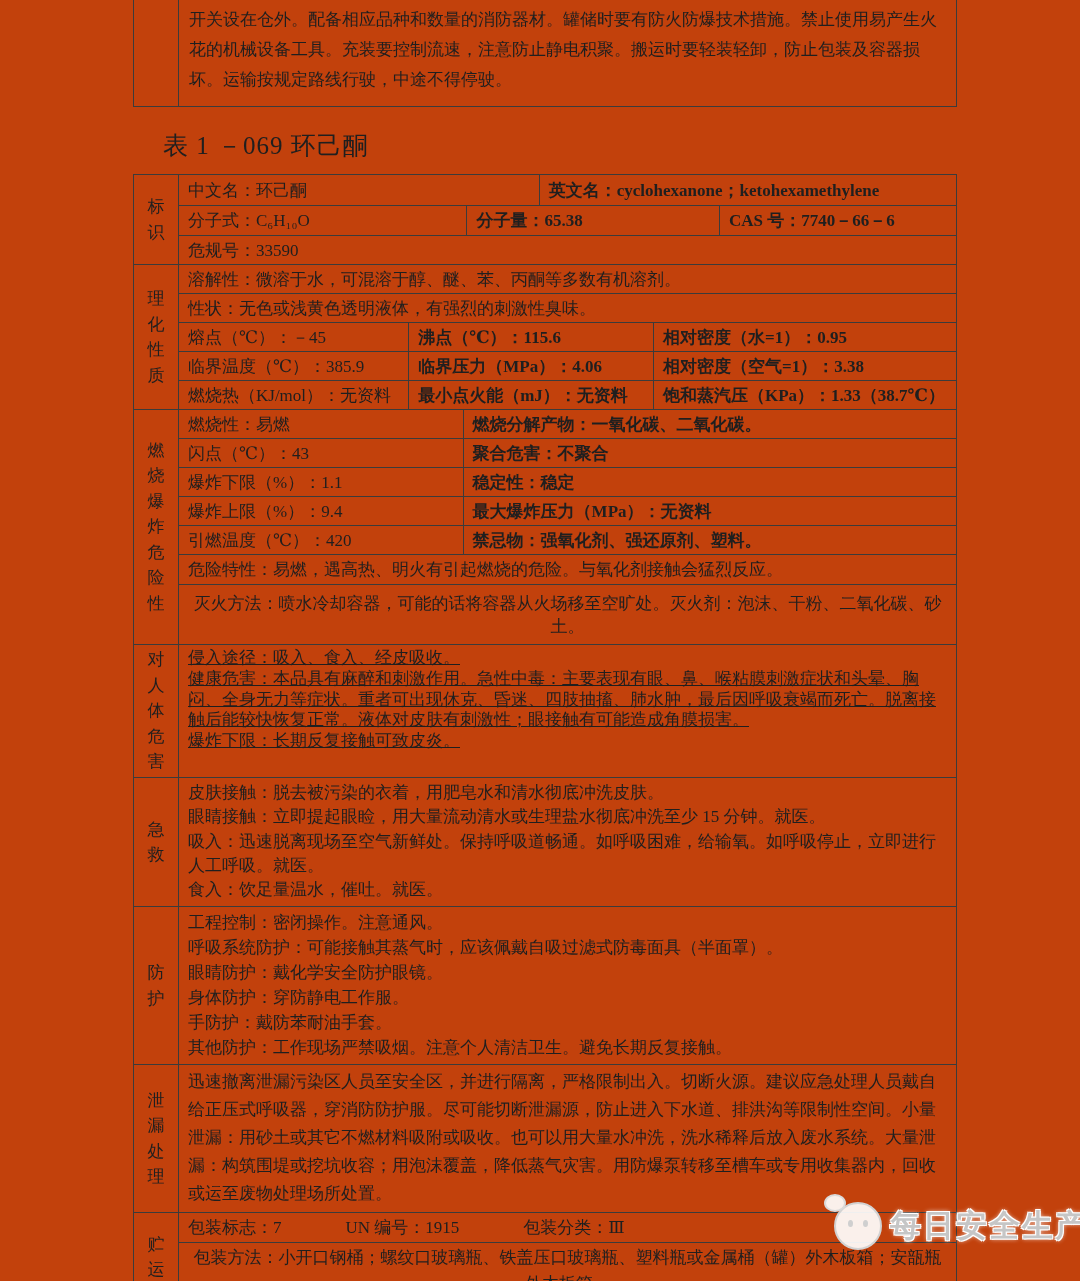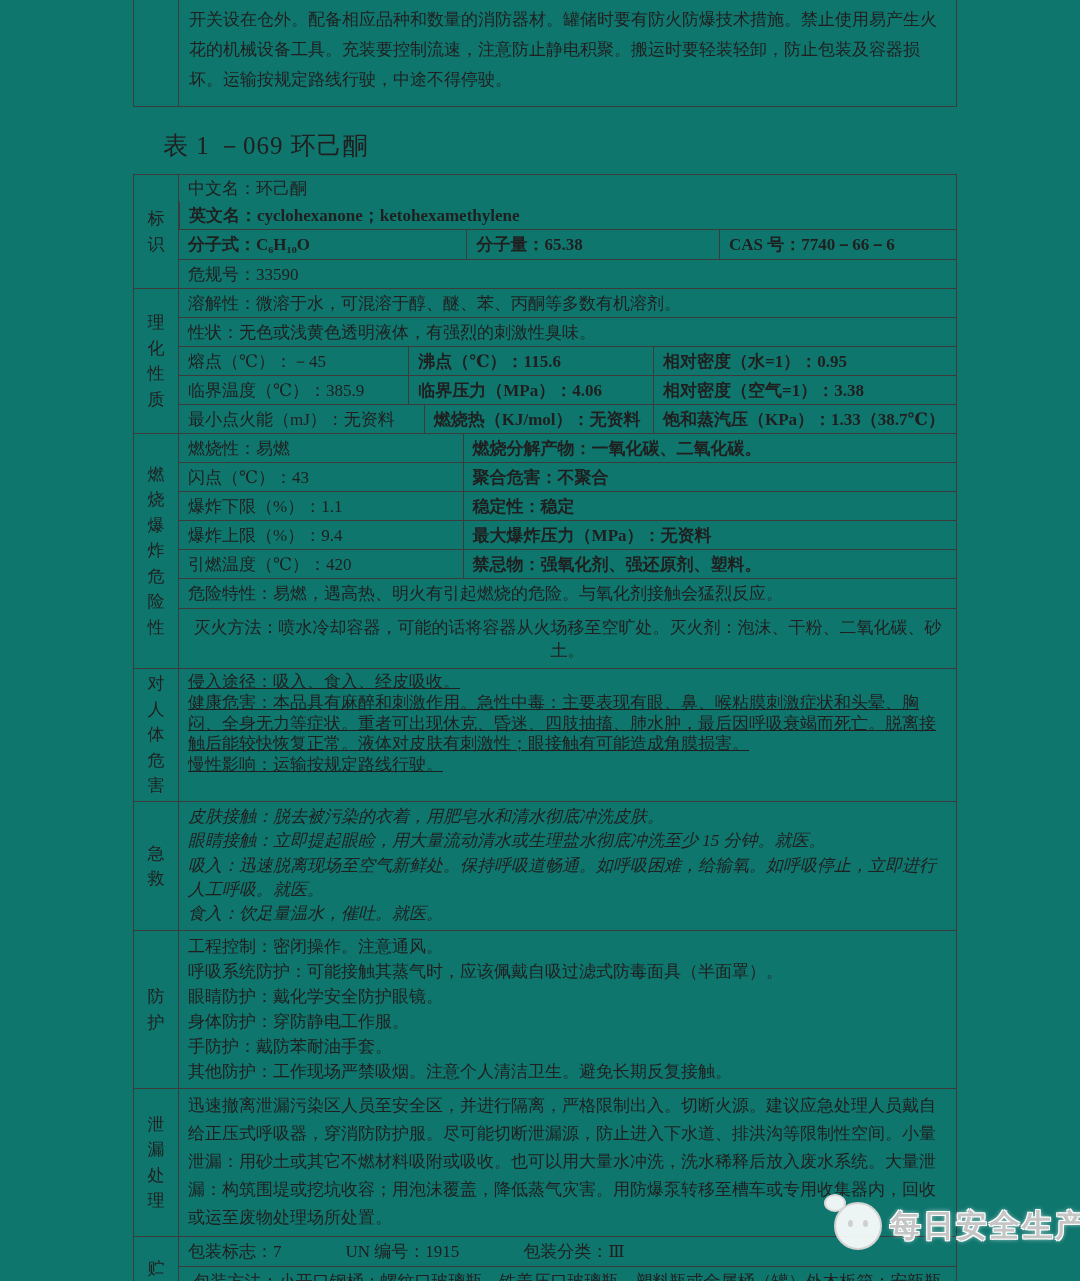--- a/index.html
+++ b/index.html
@@ -1,19 +1,19 @@
 <!DOCTYPE html>
 <html><head>
 <meta charset="utf-8">
 <style>
   html,body{margin:0;padding:0;background:#ffffff;}
   .page{
     position:relative;
     width:1080px;height:1281px;
-    background:#0f766e;
+    background:#c2410c;
     overflow:hidden;
     font-family:"Liberation Serif","DejaVu Serif",serif;
     color:#1f1f1f;
     font-size:17px;
   }
   
   .top-table{
     margin-left:133px;width:824px;height:107px;
     border-left:1px solid #3b3b3b;border-right:1px solid #3b3b3b;border-bottom:1px solid #3b3b3b;
     display:flex;box-sizing:border-box;
@@ -41,34 +41,34 @@
     word-break:break-all;white-space:normal;
   }
   .content-col{flex:1;display:flex;flex-direction:column;min-width:0;}
   .trow{display:flex;align-items:stretch;}
   .trow + .trow{border-top:1px solid #3b3b3b;}
   .cell{
     box-sizing:border-box;padding:2px 9px;
     display:flex;align-items:center;min-width:0;
   }
   .cell + .cell{border-left:1px solid #3b3b3b;font-weight:bold;}
-  .h30{min-height:30px;flex-direction:column;} .h29{min-height:29px;} .h28{min-height:28px;} .h59{min-height:59px;}
+  .h30{min-height:30px;} .h29{min-height:29px;} .h28{min-height:28px;} .h59{min-height:59px;}
   
   .wi46{width:46.3%;} .wi54{width:53.7%;}
-  .wa37{width:37%;font-weight:bold;} .wa32{width:32.5%;} .wa30{width:30.5%;}
+  .wa37{width:37%;} .wa32{width:32.5%;} .wa30{width:30.5%;}
   
   .wb29{width:29.5%;} .wb31{width:31.5%;} .wb39{width:39%;}
   
   .wc36{width:36.5%;} .wc63{width:63.5%;}
   .wfull{width:100%;text-align:center;}
   
   .paras{padding:3px 9px 4px 9px;}
   .para{margin:0;}
   .lh21 .para{line-height:20.8px;text-decoration:underline;}
-  .lh24 .para{line-height:24.3px;font-style:italic;}
+  .lh24 .para{line-height:24.3px;}
   .lh25 .para{line-height:25px;}
   .lh28 .para{line-height:28px;}
   .pack-cell{display:flex;align-items:center;gap:0;}
   .pack-item{margin-right:64px;white-space:nowrap;}
   .method-cell{display:block;line-height:26px;padding:2px 9px 4px 9px;min-height:52px;box-sizing:border-box;}
   
   .watermark{
     position:absolute;left:834px;top:1202px;z-index:5;
     display:flex;align-items:center;
     pointer-events:none;
@@ -138,22 +138,22 @@
           <div class="cell wb29">熔点（℃）：－45</div>
           <div class="cell wb31">沸点（℃）：115.6</div>
           <div class="cell wb39">相对密度（水=1）：0.95</div>
         </div>
         <div class="trow h28">
           <div class="cell wb29">临界温度（℃）：385.9</div>
           <div class="cell wb31">临界压力（MPa）：4.06</div>
           <div class="cell wb39">相对密度（空气=1）：3.38</div>
         </div>
         <div class="trow h28">
+          <div class="cell wb29">燃烧热（KJ/mol）：无资料</div>
           <div class="cell wb31">最小点火能（mJ）：无资料</div>
-          <div class="cell wb29">燃烧热（KJ/mol）：无资料</div>
           <div class="cell wb39">饱和蒸汽压（KPa）：1.33（38.7℃）</div>
         </div>
       </div>
     </div>
 
     <div class="section">
       <div class="label-col">
           <span>燃烧爆炸危险性</span>
         </div>
       <div class="content-col">
@@ -186,21 +186,21 @@
       </div>
     </div>
 
     <div class="section">
       <div class="label-col">
           <span>对人体危害</span>
         </div>
       <div class="content-col paras lh21" style="min-height:125px;">
         <p class="para">侵入途径：吸入、食入、经皮吸收。</p>
         <p class="para">健康危害：本品具有麻醉和刺激作用。急性中毒：主要表现有眼、鼻、喉粘膜刺激症状和头晕、胸闷、全身无力等症状。重者可出现休克、昏迷、四肢抽搐、肺水肿，最后因呼吸衰竭而死亡。脱离接触后能较快恢复正常。液体对皮肤有刺激性；眼接触有可能造成角膜损害。</p>
-        <p class="para">慢性影响：运输按规定路线行驶。</p>
+        <p class="para">爆炸下限：长期反复接触可致皮炎。</p>
       </div>
     </div>
 
     <div class="section">
       <div class="label-col">
           <span>急救</span>
         </div>
       <div class="content-col paras lh24" style="min-height:121px;">
         <p class="para">皮肤接触：脱去被污染的衣着，用肥皂水和清水彻底冲洗皮肤。</p>
         <p class="para">眼睛接触：立即提起眼睑，用大量流动清水或生理盐水彻底冲洗至少 15 分钟。就医。</p>

